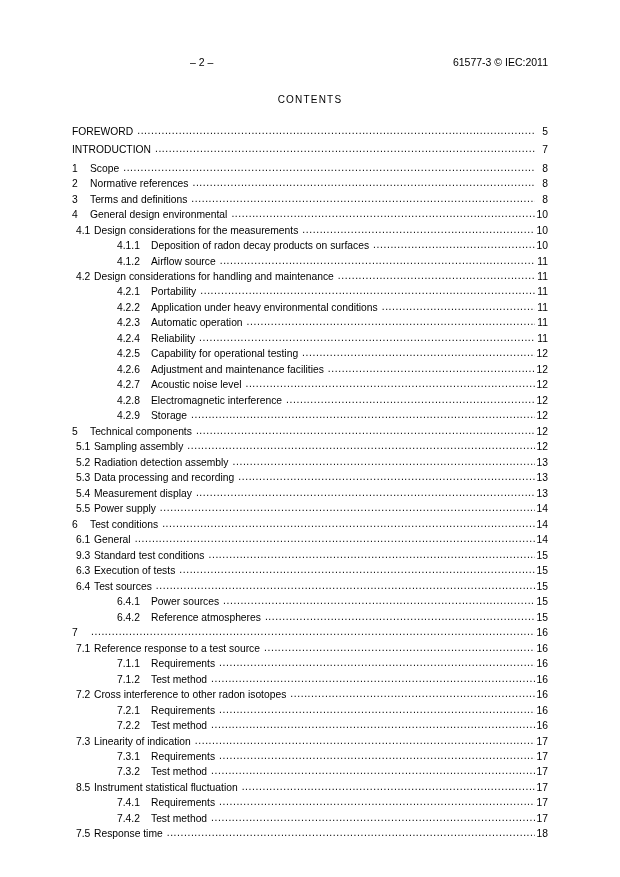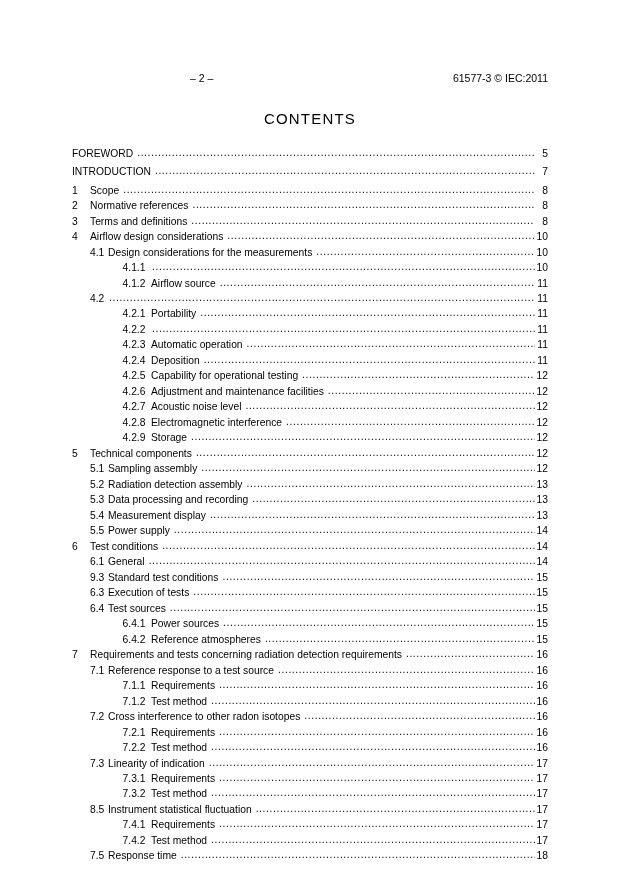--- a/index.html
+++ b/index.html
@@ -25,25 +25,24 @@
     justify-content: space-between;
     align-items: baseline;
     font-size: 10.5px;
     margin-bottom: 26px;
   }
   .header .page-num {
     margin-left: 118px;
   }
   .header .doc-ref {
     margin-left: auto;
-    margin-top: 16px;
   }
   .contents-title {
     text-align: center;
-    font-size: 15px;
+    font-size: 10px;
     letter-spacing: 1.2px;
     margin: 0 0 22px 0;
     font-weight: normal;
   }
   .toc {
     font-size: 10.3px;
     line-height: 1.0;
   }
   .toc-row {
     display: flex;
@@ -72,22 +71,22 @@
   }
   .toc-page {
     flex: 0 0 auto;
     text-align: right;
     min-width: 12px;
   }
 
   
   .lvl-front .toc-label { padding-left: 0px; text-align: right; }
   .lvl-0 .toc-num { width: 18px; }
-  .lvl-1 .toc-num { width: 18px; margin-left: 18px; }
-  .lvl-2 .toc-num { width: 34px; margin-left: 45px; text-align: center; }
+  .lvl-1 .toc-num { width: 18px; margin-left: 4px; }
+  .lvl-2 .toc-num { width: 34px; margin-left: 45px; }
 
   .lvl-front { margin-bottom: 8px; }
 </style>
 </head>
 <body>
 
 <div class="page">
 
   <div class="header">
     <span class="page-num">– 2 –</span>
@@ -120,66 +119,69 @@
         <span class="toc-page">8</span>
       </div>
       <div class="toc-row lvl-0">
         <span class="toc-num">3</span>
         <span class="toc-label">Terms and definitions</span>
         <span class="toc-dots">............................................................................................................................................</span>
         <span class="toc-page">8</span>
       </div>
       <div class="toc-row lvl-0">
         <span class="toc-num">4</span>
-        <span class="toc-label">Airflow design considerations</span>
+        <span class="toc-label">General design environmental</span>
         <span class="toc-dots">............................................................................................................................................</span>
         <span class="toc-page">10</span>
       </div>
       <div class="toc-row lvl-1">
         <span class="toc-num">4.1</span>
         <span class="toc-label">Design considerations for the measurements</span>
         <span class="toc-dots">............................................................................................................................................</span>
         <span class="toc-page">10</span>
       </div>
       <div class="toc-row lvl-2">
         <span class="toc-num">4.1.1</span>
+        <span class="toc-label">Deposition of radon decay products on surfaces</span>
         <span class="toc-dots">............................................................................................................................................</span>
         <span class="toc-page">10</span>
       </div>
       <div class="toc-row lvl-2">
         <span class="toc-num">4.1.2</span>
         <span class="toc-label">Airflow source</span>
         <span class="toc-dots">............................................................................................................................................</span>
         <span class="toc-page">11</span>
       </div>
       <div class="toc-row lvl-1">
         <span class="toc-num">4.2</span>
+        <span class="toc-label">Design considerations for handling and maintenance</span>
         <span class="toc-dots">............................................................................................................................................</span>
         <span class="toc-page">11</span>
       </div>
       <div class="toc-row lvl-2">
         <span class="toc-num">4.2.1</span>
         <span class="toc-label">Portability</span>
         <span class="toc-dots">............................................................................................................................................</span>
         <span class="toc-page">11</span>
       </div>
       <div class="toc-row lvl-2">
         <span class="toc-num">4.2.2</span>
+        <span class="toc-label">Application under heavy environmental conditions</span>
         <span class="toc-dots">............................................................................................................................................</span>
         <span class="toc-page">11</span>
       </div>
       <div class="toc-row lvl-2">
         <span class="toc-num">4.2.3</span>
         <span class="toc-label">Automatic operation</span>
         <span class="toc-dots">............................................................................................................................................</span>
         <span class="toc-page">11</span>
       </div>
       <div class="toc-row lvl-2">
         <span class="toc-num">4.2.4</span>
-        <span class="toc-label">Deposition</span>
+        <span class="toc-label">Reliability</span>
         <span class="toc-dots">............................................................................................................................................</span>
         <span class="toc-page">11</span>
       </div>
       <div class="toc-row lvl-2">
         <span class="toc-num">4.2.5</span>
         <span class="toc-label">Capability for operational testing</span>
         <span class="toc-dots">............................................................................................................................................</span>
         <span class="toc-page">12</span>
       </div>
       <div class="toc-row lvl-2">
@@ -279,21 +281,20 @@
         <span class="toc-page">15</span>
       </div>
       <div class="toc-row lvl-2">
         <span class="toc-num">6.4.2</span>
         <span class="toc-label">Reference atmospheres</span>
         <span class="toc-dots">............................................................................................................................................</span>
         <span class="toc-page">15</span>
       </div>
       <div class="toc-row lvl-0">
         <span class="toc-num">7</span>
-        <span class="toc-label">Requirements and tests concerning radiation detection requirements</span>
         <span class="toc-dots">............................................................................................................................................</span>
         <span class="toc-page">16</span>
       </div>
       <div class="toc-row lvl-1">
         <span class="toc-num">7.1</span>
         <span class="toc-label">Reference response to a test source</span>
         <span class="toc-dots">............................................................................................................................................</span>
         <span class="toc-page">16</span>
       </div>
       <div class="toc-row lvl-2">

